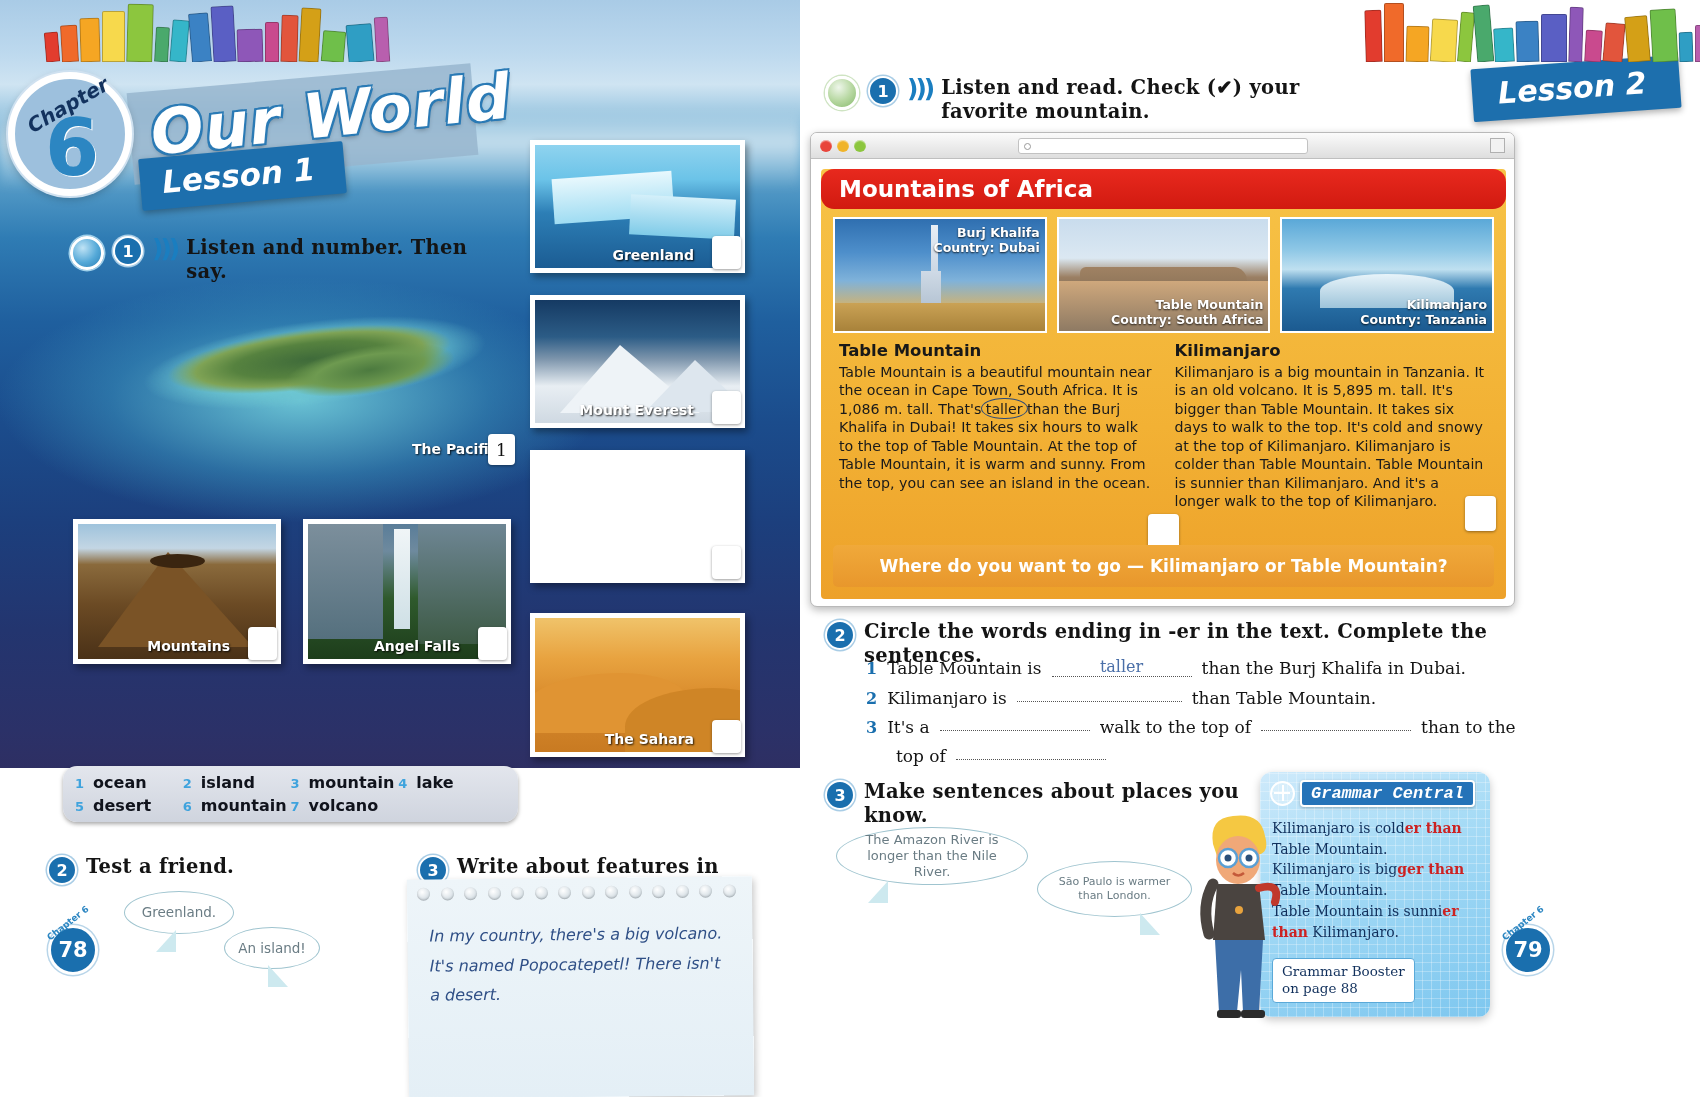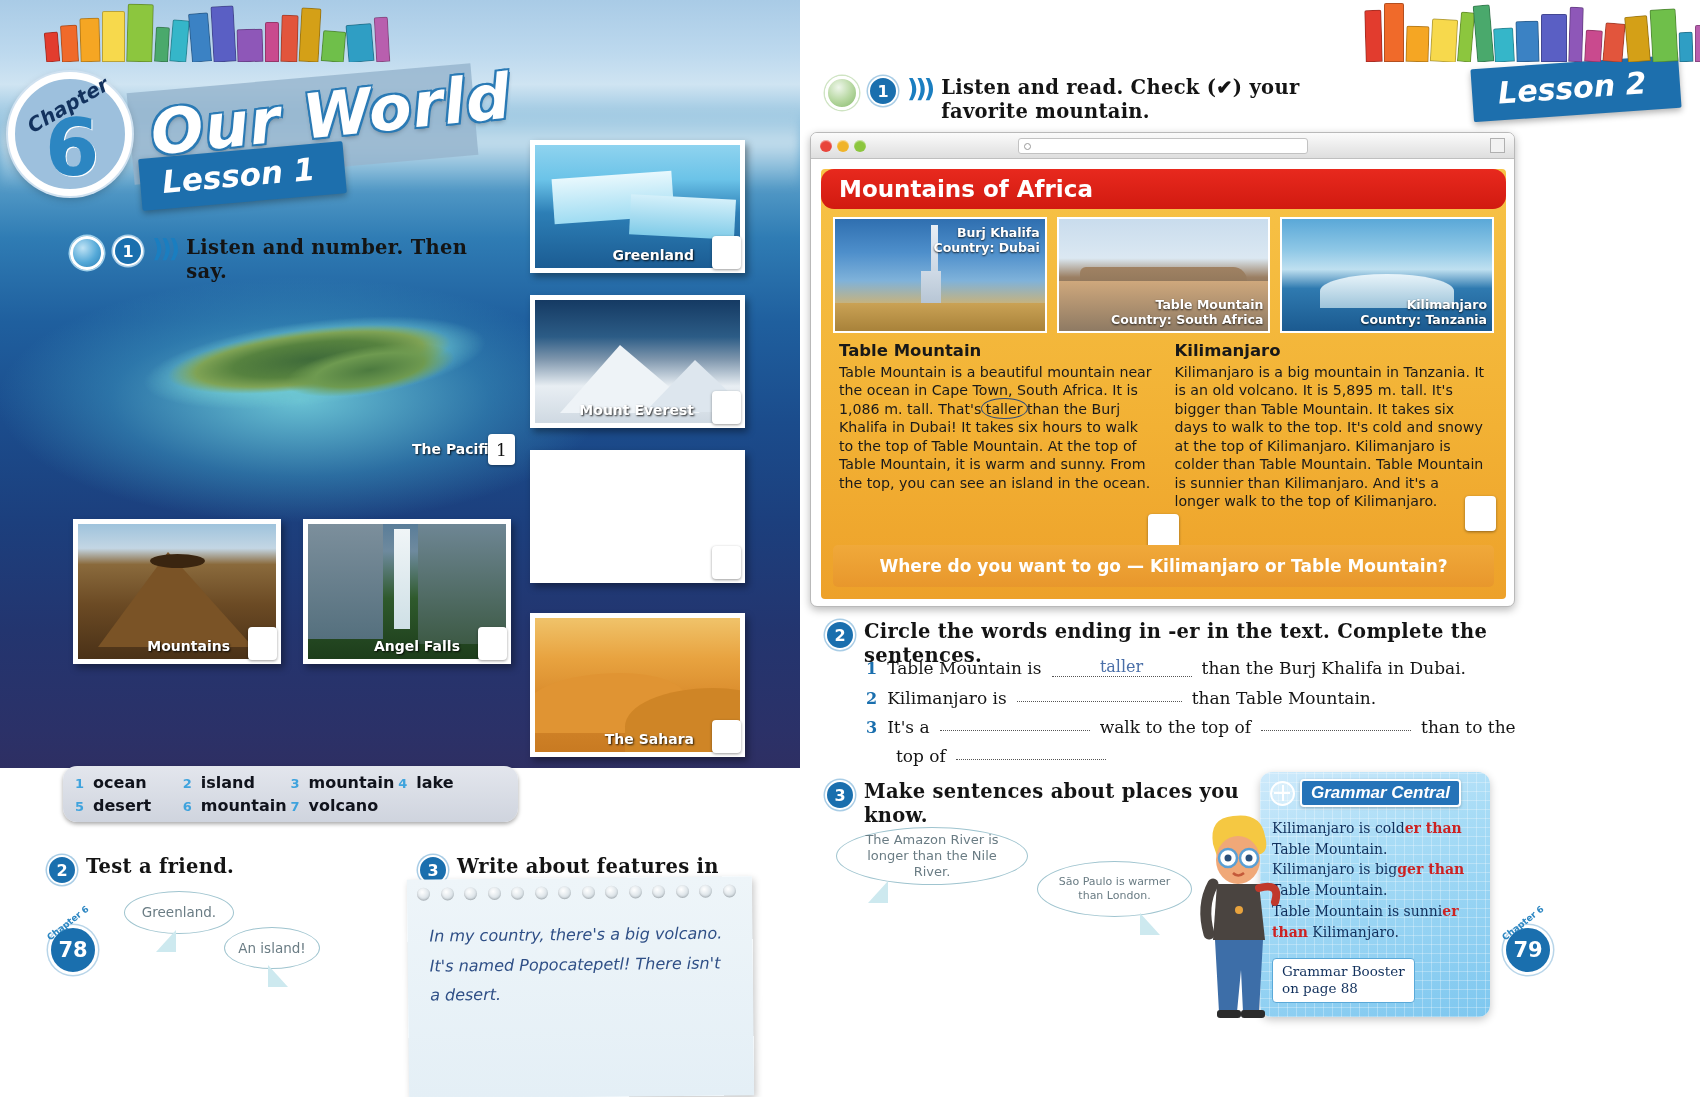--- a/index.html
+++ b/index.html
@@ -315,21 +315,21 @@
     width:25px; height:25px; border-radius:50%;
     border:2.5px solid #ffffff; background:rgba(255,255,255,.3); flex:none; position:relative;
   }
   .gc-compass::before, .gc-compass::after {
     content:''; position:absolute; background:#ffffff;
   }
   .gc-compass::before { left:50%; top:2px; width:2px; height:16px; margin-left:-1px; }
   .gc-compass::after { top:50%; left:2px; height:2px; width:16px; margin-top:-1px; }
   .gc-title-text {
     background:#2573b8; color:#ffffff; font-size:17px; font-weight:bold; font-style:italic;
-    font-family:Liberation Sans, sans-serif; padding:2px 9px; border-radius:4px;
+    font-family:Liberation Mono, monospace; padding:2px 9px; border-radius:4px;
     border:2px solid #ffffff; box-shadow:0 1px 3px rgba(0,0,0,.25);
     white-space:nowrap;
   }
   .gc-body {
     position:absolute; left:12px; top:46px; right:10px; z-index:3;
     font-family:"DejaVu Serif", serif; font-size:14px; color:#11305c; line-height:1.48;
   }
   .gc-red { color:#cc2222; font-weight:bold; }
   .gc-booster {
     position:absolute; left:12px; bottom:14px; z-index:3;

